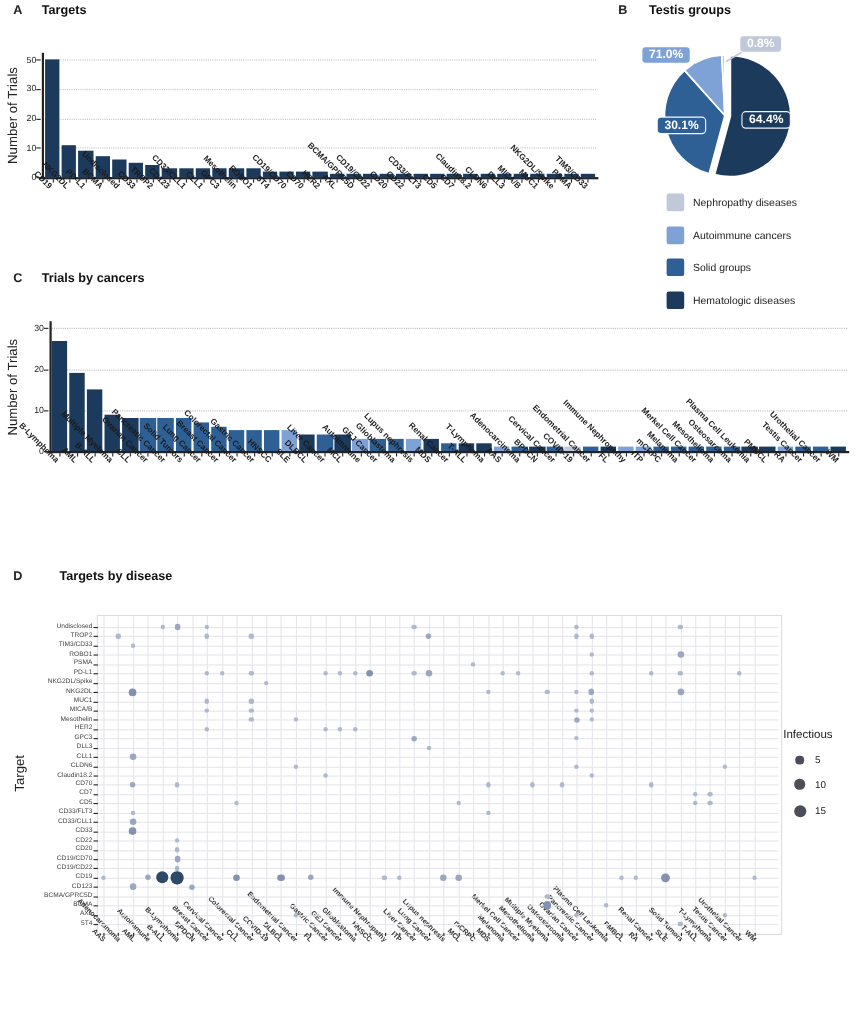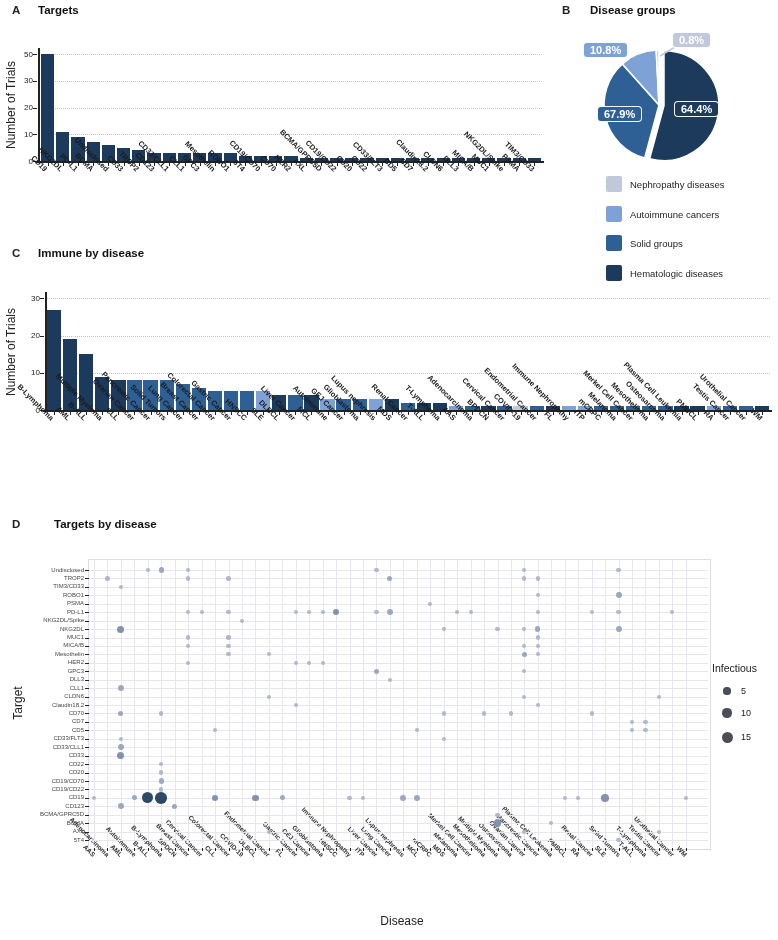--- a/index.html
+++ b/index.html
@@ -33,30 +33,29 @@
   .d-border{position:absolute;border:1px solid #dcdce2;}
 </style>
 </head>
 <body>
 
 <div id="figure">
 
   <div class="panel-letter" style="left:12px;top:4px;">A</div>
   <div class="panel-title" style="left:38px;top:4px;">Targets</div>
   <div class="panel-letter" style="left:562px;top:4px;">B</div>
-  <div class="panel-title" style="left:590px;top:4px;">Disease groups</div>
+  <div class="panel-title" style="left:590px;top:4px;">Testis groups</div>
   <div class="panel-letter" style="left:12px;top:247px;">C</div>
-  <div class="panel-title" style="left:38px;top:247px;">Immune by disease</div>
+  <div class="panel-title" style="left:38px;top:247px;">Trials by cancers</div>
   <div class="panel-letter" style="left:12px;top:518px;">D</div>
   <div class="panel-title" style="left:54px;top:518px;">Targets by disease</div>
 
   <div class="ylab" style="left:-69px;top:98px;width:160px;">Number of Trials</div>
   <div class="ylab" style="left:-69px;top:345px;width:160px;">Number of Trials</div>
   <div class="ylab" style="left:-42px;top:696px;width:120px;">Target</div>
-  <div class="xlab-title" style="left:94px;top:914px;width:616px;">Disease</div>
 
   <div id="panelA">
       <div class="gridline" style="left: 38px; top: 134.25px; width: 504px;"></div>
       <div class="gridline" style="left: 38px; top: 107.5px; width: 504px;"></div>
       <div class="gridline" style="left: 38px; top: 80.75px; width: 504px;"></div>
       <div class="gridline" style="left: 38px; top: 54px; width: 504px;"></div>
       <div class="ytick-label" style="left: 13px; top: 156.5px;">0</div>
       <div class="ytick-mark" style="left: 33px; top: 161px;"></div>
       <div class="ytick-label" style="left: 13px; top: 129.75px;">10</div>
       <div class="ytick-mark" style="left: 33px; top: 134.25px;"></div>
@@ -172,22 +171,22 @@
   <svg id="pieSvg" style="position:absolute;left:580px;top:25px;" width="198" height="150" viewBox="0 0 198 150">
       <path d="M 83.95653815534753 80.65782179546142 L 83.95653815534753 25.657821795461416 A 55 55 0 1 1 69.61025530940319 133.75381193129147 Z" fill="#1b3a5c" stroke="#ffffff" stroke-width="1.6" stroke-linejoin="round"></path>
       <path d="M 79 80 L 64.65371715405566 133.09599013583005 A 55 55 0 0 1 42.36934729111615 38.97323700166999 Z" fill="#2e6096" stroke="#ffffff" stroke-width="1.6" stroke-linejoin="round"></path>
       <path d="M 79 80 L 42.36934729111615 38.97323700166999 A 55 55 0 0 1 76.23656250011268 25.06946738666904 Z" fill="#7fa2d6" stroke="#ffffff" stroke-width="1.6" stroke-linejoin="round"></path>
       <path d="M 79 80 L 76.23656250011268 25.06946738666904 A 55 55 0 0 1 78.99999999999999 25 Z" fill="#bfc9d9" stroke="#ffffff" stroke-width="1.6" stroke-linejoin="round"></path>
       <polyline points="95,22 80,31" fill="none" stroke="#bfc9d9" stroke-width="1.5"></polyline>
       <polyline points="51,33 62,43" fill="none" stroke="#7fa2d6" stroke-width="1.5"></polyline>
     </svg>
   <div id="pieLabels">
       <div class="pie-label" style="left: 674px; top: 101px; background: rgb(27, 58, 92);">64.4%</div>
-      <div class="pie-label" style="left: 597px; top: 106px; background: rgb(46, 96, 150);">67.9%</div>
-      <div class="pie-label" style="left: 583px; top: 42px; background: rgb(127, 162, 214);">10.8%</div>
+      <div class="pie-label" style="left: 597px; top: 106px; background: rgb(46, 96, 150);">30.1%</div>
+      <div class="pie-label" style="left: 583px; top: 42px; background: rgb(127, 162, 214);">71.0%</div>
       <div class="pie-label" style="left: 672px; top: 32px; background: rgb(191, 201, 217);">0.8%</div>
     </div>
   <div id="pieLegend">
       <div class="legend-swatch" style="left: 606px; top: 176px; background: rgb(191, 201, 217);"></div>
       <div class="legend-text" style="left: 630px; top: 179px;">Nephropathy diseases</div>
       <div class="legend-swatch" style="left: 606px; top: 205.5px; background: rgb(127, 162, 214);"></div>
       <div class="legend-text" style="left: 630px; top: 208.5px;">Autoimmune cancers</div>
       <div class="legend-swatch" style="left: 606px; top: 235px; background: rgb(46, 96, 150);"></div>
       <div class="legend-text" style="left: 630px; top: 238px;">Solid groups</div>
       <div class="legend-swatch" style="left: 606px; top: 264.5px; background: rgb(27, 58, 92);"></div>

